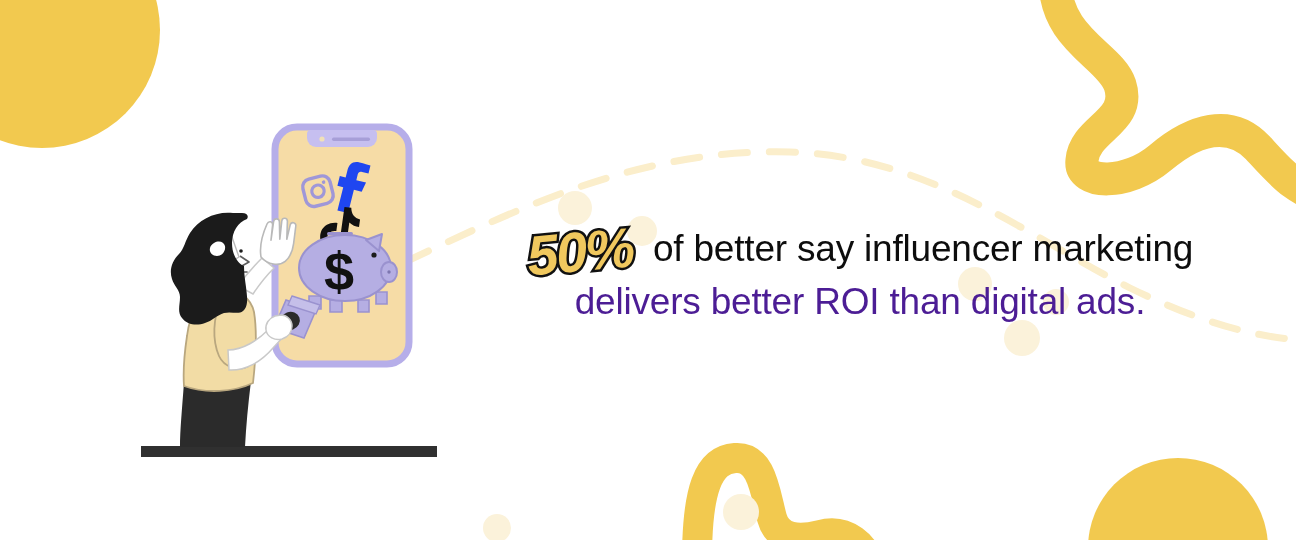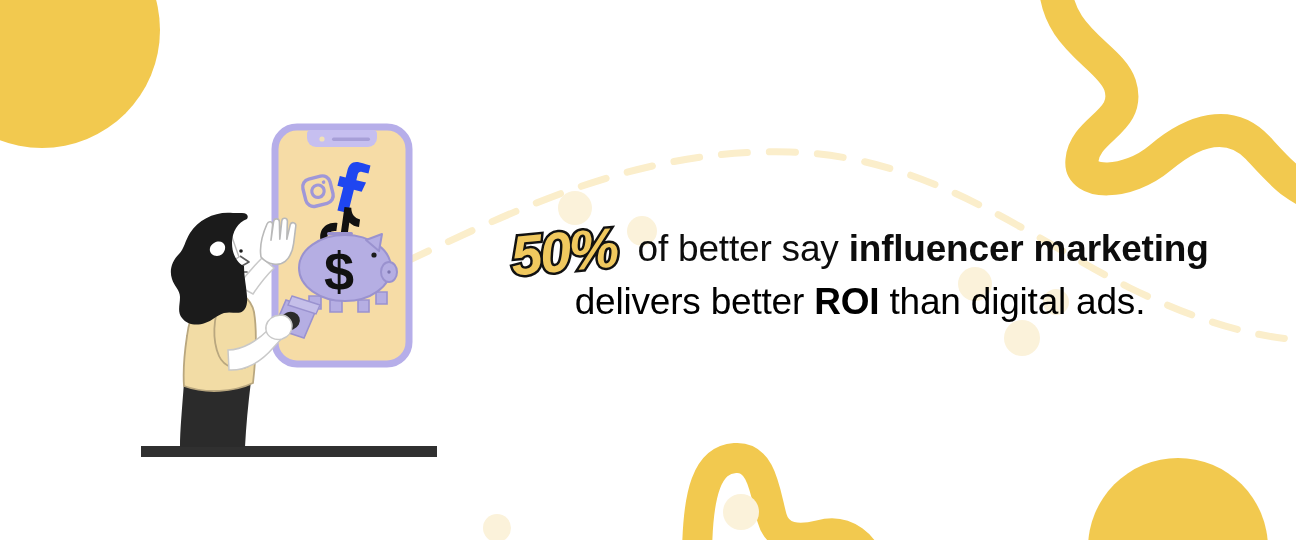--- a/index.html
+++ b/index.html
@@ -15,22 +15,22 @@
   #art-svg{z-index:2;}
 
   .copy{
     position:absolute;z-index:5;
     left:480px;top:218px;width:760px;
     text-align:center;
     line-height:1.08;
   }
   .line{white-space:nowrap;}
   .line1{font-size:37px;font-weight:400;color:#0d0d0d;letter-spacing:-0.2px;}
-  .line2{font-size:37px;font-weight:400;color:#000000;letter-spacing:-0.2px;margin-top:4px;}
-  .bold{font-weight:700;}
+  .line2{font-size:37px;font-weight:400;color:#4c1d95;letter-spacing:-0.2px;margin-top:4px;}
+  .bold{font-weight:400;}
   .pct{
     display:inline-block;
     font-size:56px;font-weight:700;font-style:italic;
     color:#f0c85e;
     -webkit-text-stroke:5px #111111;
     paint-order:stroke fill;
     letter-spacing:-2px;
     transform:rotate(-5deg) translateY(4px);
     transform-origin:50% 60%;
     margin-right:10px;

